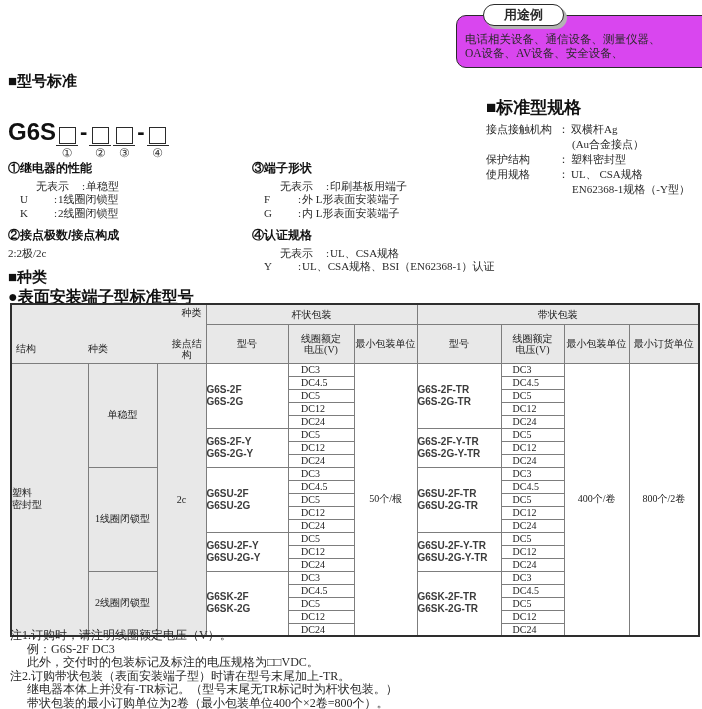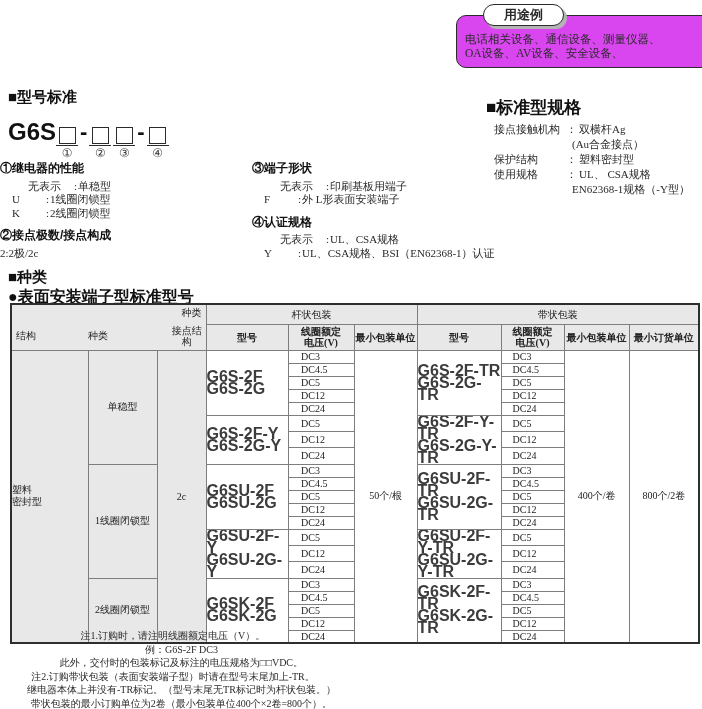--- a/index.html
+++ b/index.html
@@ -9,79 +9,79 @@
   
   .usage-box{position:absolute;left:456px;top:15px;width:284px;
              border:1.5px solid #2b2b2b;border-radius:10px;background:#d946ef;padding:16px 8px 7px 8px;box-sizing:border-box;}
   .usage-pill{position:absolute;top:-12px;left:26px;background:#fff;border:1.5px solid #2b2b2b;
               border-radius:12px;padding:1px 20px;font-family:"Liberation Sans",sans-serif;
               font-weight:bold;font-size:13px;box-shadow:3px 3px 0 #b4b4b4;white-space:nowrap;}
   .usage-line{font-size:11.5px;line-height:14px;white-space:nowrap;}
 
   
   .h-black{font-family:"Liberation Sans",sans-serif;font-weight:bold;color:#111;}
-  #model-std-heading{position:absolute;left:8px;top:88px;font-size:15px;}
+  #model-std-heading{position:absolute;left:8px;top:72px;font-size:15px;}
   #std-spec{position:absolute;left:486px;top:96px;width:214px;}
   #std-spec .h-black{font-size:17px;}
   #kinds-heading{position:absolute;left:8px;top:268px;font-size:15px;}
   #kinds-subheading{position:absolute;left:8px;top:287px;font-size:16px;}
 
   
   #model-code{position:absolute;left:8px;top:120px;display:flex;align-items:flex-start;}
   .mc-prefix{font-family:"Liberation Sans",sans-serif;font-weight:bold;font-size:24px;line-height:24px;color:#111;}
   .mc-unit{display:inline-flex;flex-direction:column;align-items:center;margin-top:7px;}
   .mc-box{width:15px;height:15px;border:1.7px solid #2b2b2b;background:#fff;}
   .mc-line{width:22px;border-bottom:1.6px solid #2b2b2b;margin-top:1px;}
   .mc-digit{font-size:12px;color:#3a3a3a;margin-top:1px;line-height:12px;}
   .mc-hy{font-family:"Liberation Sans",sans-serif;font-weight:bold;font-size:22px;line-height:24px;margin:0 2px;color:#111;}
   .mc-unit + .mc-unit{margin-left:2px;}
 
   
   .code-col{position:absolute;top:162px;font-size:11px;line-height:13.5px;white-space:nowrap;}
-  #code-col-left{left:0;width:238px;}
+  #code-col-left{left:8px;width:238px;}
   #code-col-right{left:252px;width:332px;}
   .code-title{font-family:"Liberation Sans",sans-serif;font-weight:bold;font-size:12px;color:#111;
               margin-bottom:4px;}
   .code-row .term{display:inline-block;width:46px;margin-left:28px;}
   .code-row .term.sub{width:34px;margin-left:12px;}
   .code-row .colon{margin-right:1px;}
   .code-gap{height:9px;}
   .code-value{font-size:11px;}
 
   
   .spec-rows{margin-top:3px;font-size:11px;line-height:15px;white-space:nowrap;}
-  .spec-row .slabel{display:inline-block;width:72px;margin-left:8px;}
+  .spec-row .slabel{display:inline-block;width:72px;}
   .spec-row .scolon{margin-right:2px;}
   .spec-row.cont{padding-left:86px;}
 
   
   #type-table{position:absolute;left:10px;top:303px;border-collapse:collapse;table-layout:fixed;
               width:688px;font-size:10px;color:#222;border-radius:31px;}
   #type-table td{border:1px solid #7d7d7d;padding:0;overflow:hidden;}
   #type-table{border:2px solid #2e2e2e;}
   #type-table .gray{background:#e8e8e8;}
   #type-table thead td{background:#e8e8e8;text-align:center;vertical-align:middle;line-height:11px;}
-  tr.hr1{height:20px;} tr.hr2{height:26px;font-weight:bold;} tr.dr{height:13px;}
+  tr.hr1{height:20px;} tr.hr2{height:39px;} tr.dr{height:13px;}
   tr.gb > td{border-top:2px solid #4a4a4a;}
   .corner{position:relative;}
   .corner-kind{position:absolute;top:2px;right:4px;font-size:10px;}
   .corner-cols{position:absolute;bottom:3px;left:0;display:flex;align-items:center;width:100%;}
   .cc1{width:77px;text-align:left;padding-left:4px;box-sizing:border-box;}
   .cc2{width:69px;text-align:center;}
   .cc3{width:49px;text-align:center;margin-left:44px;}
   td.cell-structure{vertical-align:middle;text-align:left;padding-left:4px;line-height:12px;}
   td.cell-kind,td.cell-contact,td.cell-pack{text-align:center;vertical-align:middle;}
   td.model{vertical-align:middle;text-align:left;padding-left:5px;
-           font-family:"Liberation Sans",sans-serif;font-weight:bold;font-size:16px;color:#3c3c3c;line-height:12px;}
+           font-family:"Liberation Sans",sans-serif;font-weight:bold;font-size:10px;color:#3c3c3c;line-height:12px;}
   td.volt{text-align:center;vertical-align:middle;}
   .dc{display:inline-flex;width:40px;justify-content:flex-start;font-family:"Liberation Serif",serif;}
   .dcv{text-align:right;}
 
   
-  #notes{position:absolute;left:10px;top:629px;font-size:10px;line-height:13.5px;white-space:nowrap;text-align:center;}
+  #notes{position:absolute;left:10px;top:629px;font-size:12px;line-height:13.5px;white-space:nowrap;}
   .note.ind{padding-left:17px;}
 </style>
 </head>
 <body>
 
 <div id="page">
 
   <div class="usage-box">
     <div class="usage-pill">用途例</div>
     <div class="usage-line">电话相关设备、通信设备、测量仪器、</div>
@@ -144,20 +144,21 @@
     <div class="code-row"><span class="term sub">K</span><span class="colon">:</span><span>2线圈闭锁型</span></div>
     <div class="code-gap"></div>
     <div class="code-title">②接点极数/接点构成</div>
     <div class="code-value">2:2极/2c</div>
   </div>
 
   <div id="code-col-right" class="code-col">
     <div class="code-title">③端子形状</div>
     <div class="code-row"><span class="term">无表示</span><span class="colon">:</span><span>印刷基板用端子</span></div>
     <div class="code-row"><span class="term sub">F</span><span class="colon">:</span><span>外 L形表面安装端子</span></div>
+    <div class="code-row"><span class="term sub">G</span><span class="colon">:</span><span>内 L形表面安装端子</span></div>
     <div class="code-gap"></div>
     <div class="code-title">④认证规格</div>
     <div class="code-row"><span class="term">无表示</span><span class="colon">:</span><span>UL、CSA规格</span></div>
     <div class="code-row"><span class="term sub">Y</span><span class="colon">:</span><span>UL、CSA规格、BSI（EN62368-1）认证</span></div>
   </div>
 
   <div id="kinds-heading" class="h-black">■种类</div>
   <div id="kinds-subheading" class="h-black">●表面安装端子型标准型号</div>
 
   <table id="type-table">

